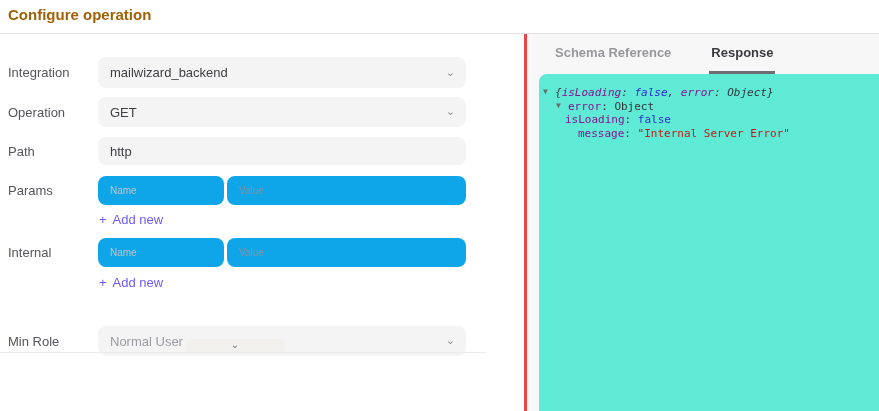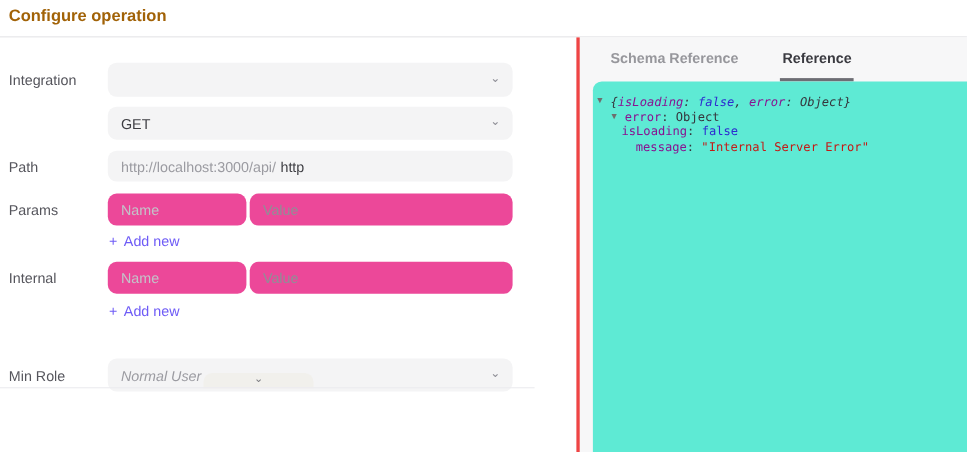--- a/index.html
+++ b/index.html
@@ -22,25 +22,25 @@
   .field{
     position:absolute;left:98px;width:368px;top:0;height:100%;
     background:#f4f4f5;border-radius:8px;box-sizing:border-box;
     display:flex;align-items:center;padding:0 12px;font-size:13px;color:#3e3e43;
     cursor:pointer;
   }
   .field .chev{
     position:absolute;right:11px;top:50%;transform:translateY(-58%);
     color:#8e8e96;font-size:11px;line-height:1;
   }
-  .muted-value{color:#9b9ba1;font-style:italic;}
+  .muted-value{color:#9b9ba1;}
   .path-prefix{color:#9b9ba1;margin-right:4px;}
   .kv-input{
-    position:absolute;top:0;height:100%;background:#ec4899;border:none;outline:none;
-    border-radius:8px;box-sizing:border-box;padding:0 12px;font-size:13px;color:#3e3e43;
+    position:absolute;top:0;height:100%;background:#0ea5e9;border:none;outline:none;
+    border-radius:8px;box-sizing:border-box;padding:0 12px;font-size:10px;color:#3e3e43;
     font-family:"Liberation Sans",sans-serif;
   }
   .kv-name{left:98px;width:126px;}
   .kv-value{left:227px;width:239px;}
   .kv-name::placeholder{color:#c3c3c9;}
   .kv-value::placeholder{color:#8f8f97;}
   .add-new{
     position:absolute;left:99px;height:16px;display:flex;align-items:center;gap:6px;
     font-size:13px;color:#6e5bf6;cursor:pointer;white-space:nowrap;
   }
@@ -91,35 +91,36 @@
 </style>
 </head>
 <body>
 
 <div class="page-title">Configure operation</div>
 <div class="hr-top"></div>
 
 <div class="row" style="top:57px;height:31px;text-align:center;">
   <div class="row-label">Integration</div>
   <div class="field">
+    <span>mailwizard_backend</span>
     <span class="chev">⌄</span>
   </div>
 </div>
 
 <div class="row" style="top:97px;height:30px;">
+  <div class="row-label">Operation</div>
   <div class="field">
     <span>GET</span>
     <span class="chev">⌄</span>
   </div>
 </div>
 
 <div class="row" style="top:137px;height:28px;">
   <div class="row-label">Path</div>
   <div class="field">
-    <span class="path-prefix">http://localhost:3000/api/</span>
     <span>http</span>
   </div>
 </div>
 
 <div class="row" style="top:176px;height:29px;">
   <div class="row-label">Params</div>
   <input class="kv-input kv-name" type="text" placeholder="Name" style="">
   <input class="kv-input kv-value" type="text" placeholder="Value" style="">
 </div>
 <div class="add-new" style="top:211px;">
@@ -146,21 +147,21 @@
 </div>
 
 <div class="expander">
   <span class="chev">⌄</span>
 </div>
 <div class="form-divider"></div>
 
 <div class="panel">
   <div class="tabbar">
     <div class="tab">Schema Reference</div>
-    <div class="tab active">Reference</div>
+    <div class="tab active">Response</div>
   </div>
   <div class="card">
     <div class="json">
       <div class="jrow"><span class="arrow">▼</span><span class="preview tk-plain">{</span><span class="preview tk-key">isLoading</span><span class="preview tk-plain">: </span><span class="preview tk-bool">false</span><span class="preview tk-plain">, </span><span class="preview tk-key">error</span><span class="preview tk-plain">: </span><span class="preview tk-plain">Object</span><span class="preview tk-plain">}</span>
       </div>
       <div class="jrow indent-exp"><span class="arrow">▼</span><span class="tk-key">error</span><span class="tk-plain">: </span><span class="tk-plain">Object</span>
       </div>
       <div class="jrow indent-child"><span class="tk-key">isLoading</span><span class="tk-plain">: </span><span class="tk-bool">false</span>
       </div>
       <div class="jrow indent-leaf"><span class="tk-key">message</span><span class="tk-plain">: </span><span class="tk-str">"Internal Server Error"</span>

